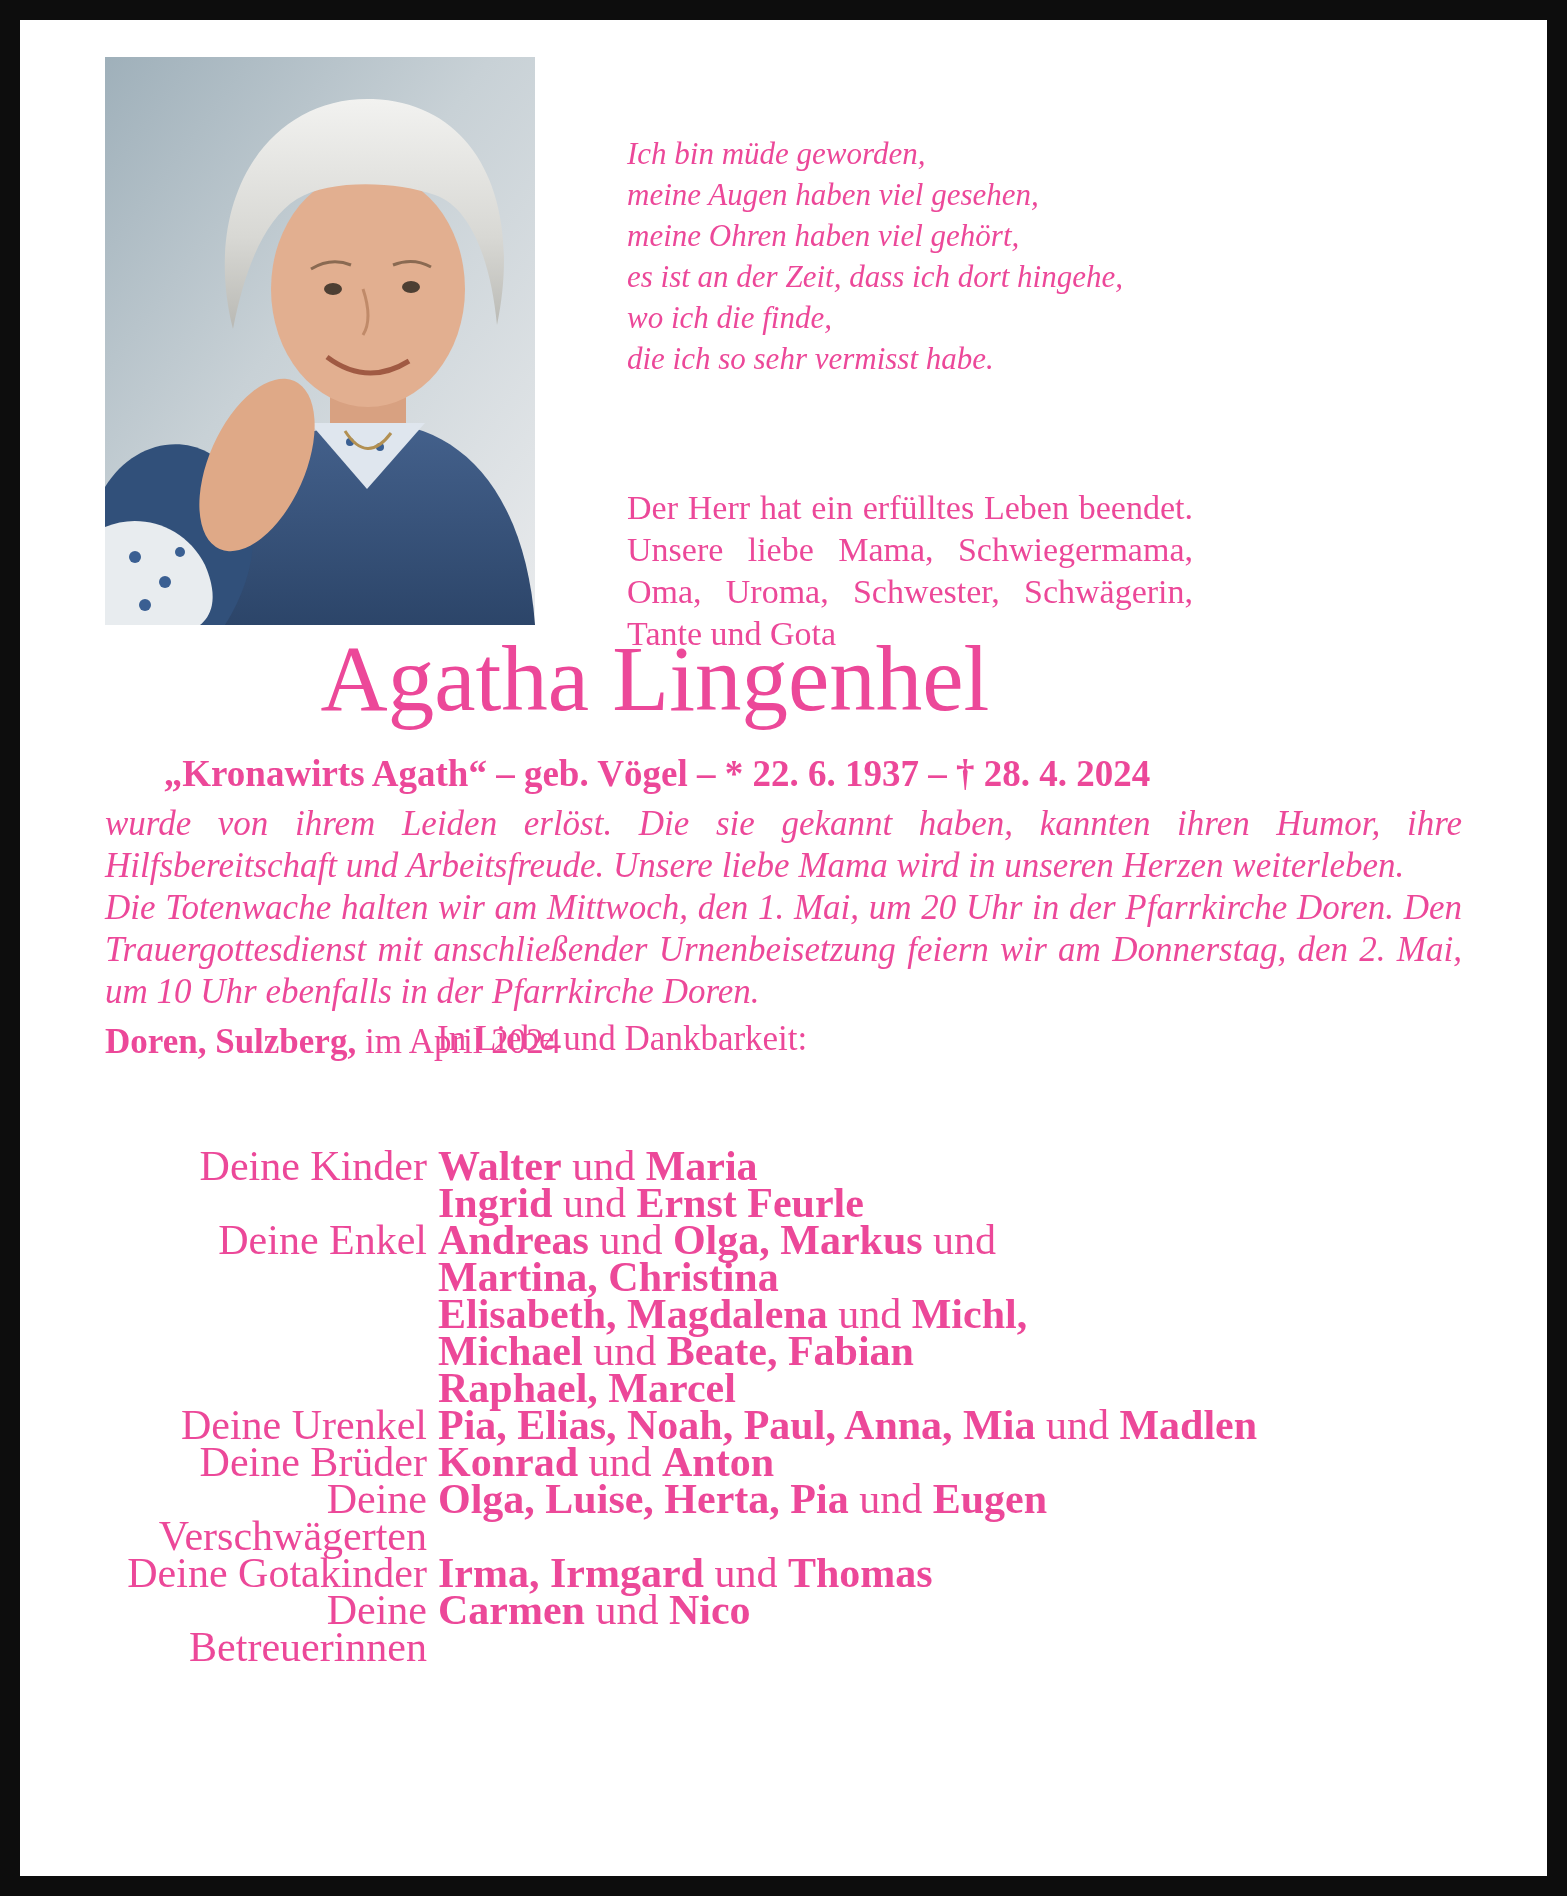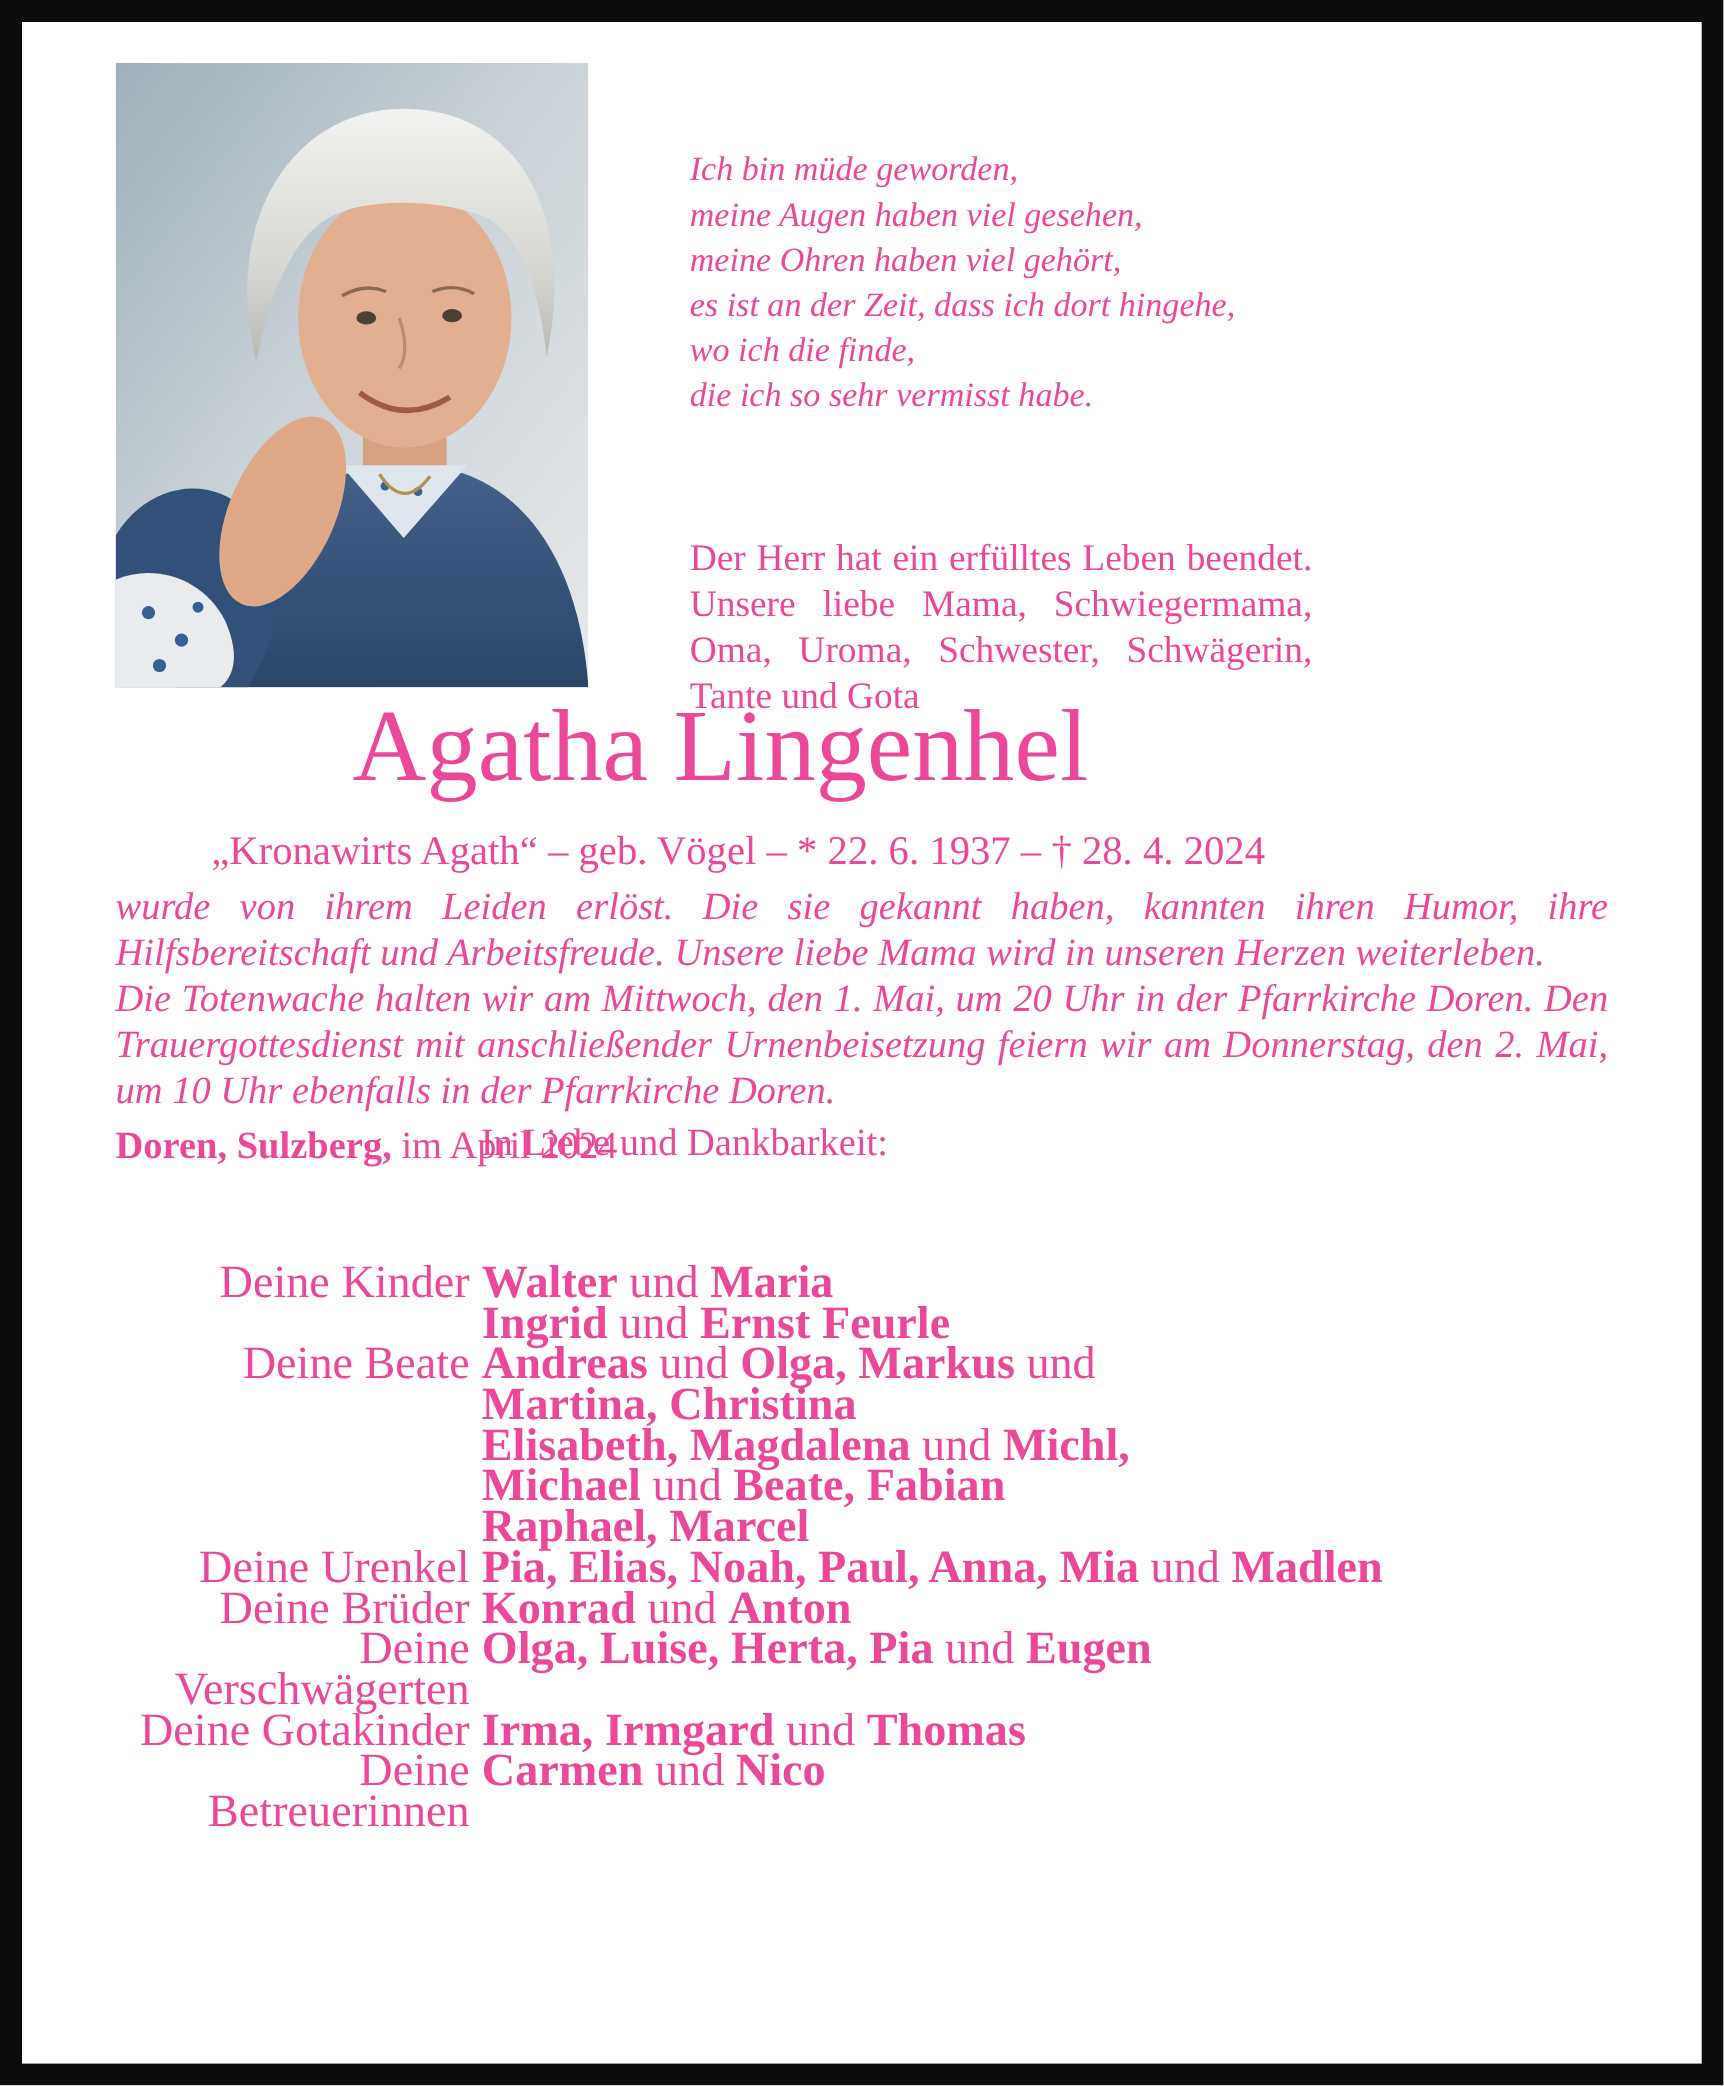--- a/index.html
+++ b/index.html
@@ -47,24 +47,24 @@
     left: 0; top: 630px;
     width: 1310px;
     margin: 0;
     font-size: 93px;
     font-weight: normal;
     text-align: center;
     line-height: 1.05;
   }
   .subtitle {
     position: absolute;
-    left: 16px; top: 752px;
+    left: 2px; top: 752px;
     width: 1310px;
     text-align: center;
-    font-weight: normal;
+    font-weight: bold;
     font-size: 37px;
   }
   .bodytext {
     position: absolute;
     left: 105px; top: 803px;
     width: 1357px;
     font-size: 35px;
     line-height: 42px;
     text-align: justify;
     hyphens: manual;
@@ -167,21 +167,21 @@
   <div class="family">
       <div class="frow">
         <div class="flabel">Deine Kinder</div>
         <div class="fnames"><span class="bold">Walter</span><span> und </span><span class="bold">Maria</span></div>
       </div>
       <div class="frow">
         <div class="flabel"></div>
         <div class="fnames"><span class="bold">Ingrid</span><span> und </span><span class="bold">Ernst Feurle</span></div>
       </div>
       <div class="frow">
-        <div class="flabel">Deine Beate</div>
+        <div class="flabel">Deine Enkel</div>
         <div class="fnames"><span class="bold">Andreas</span><span> und </span><span class="bold">Olga, Markus</span><span> und</span></div>
       </div>
       <div class="frow">
         <div class="flabel"></div>
         <div class="fnames"><span class="bold">Martina, Christina</span></div>
       </div>
       <div class="frow">
         <div class="flabel"></div>
         <div class="fnames"><span class="bold">Elisabeth, Magdalena</span><span> und </span><span class="bold">Michl,</span></div>
       </div>

